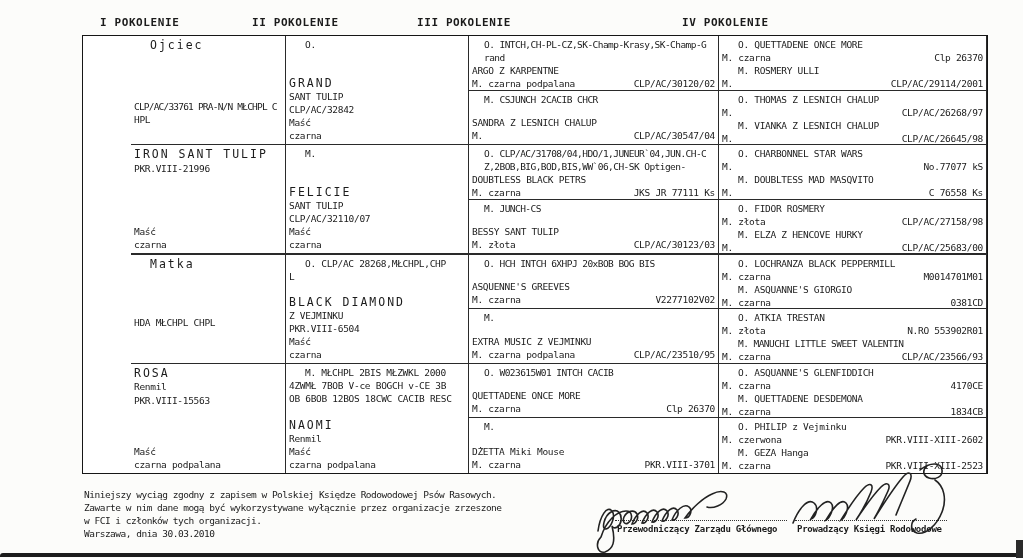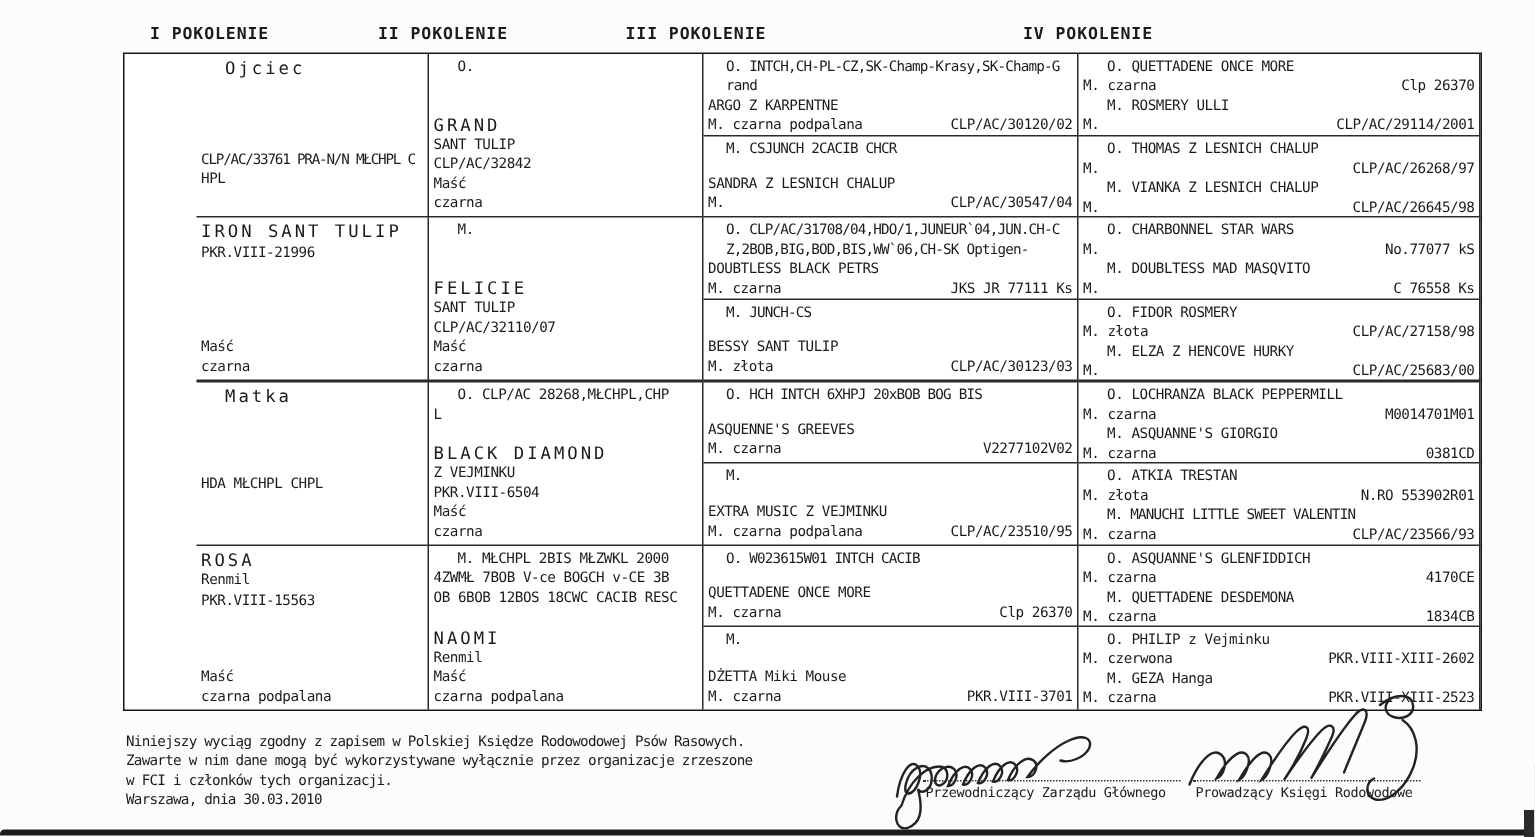--- a/index.html
+++ b/index.html
@@ -56,20 +56,21 @@
   .footer{
     position:absolute;left:84px;top:488px;font-size:9.5px;line-height:13px;
     letter-spacing:-0.5px;white-space:nowrap;
   }
   .sigline{position:absolute;border-bottom:1.5px dotted #333;height:1px}
   .sl1{left:615px;top:519px;width:172px}
   .sl2{left:795px;top:519px;width:152px}
   .siglabel{
     position:absolute;top:524px;font-size:9px;letter-spacing:-0.25px;
     white-space:nowrap;
+    font-weight:bold;
   }
   .sg1{left:617px}.sg2{left:797px}
   .sigsvg{position:absolute;left:0;top:0;pointer-events:none}
   .scanline{
     position:absolute;left:0;top:553px;width:1023px;height:4px;
     background:#1c1c1c;border-radius:3px 2px 0 0;
   }
   .scanline2{
     position:absolute;left:1016px;top:540px;width:7px;height:18px;
     background:#2a2a2a;

